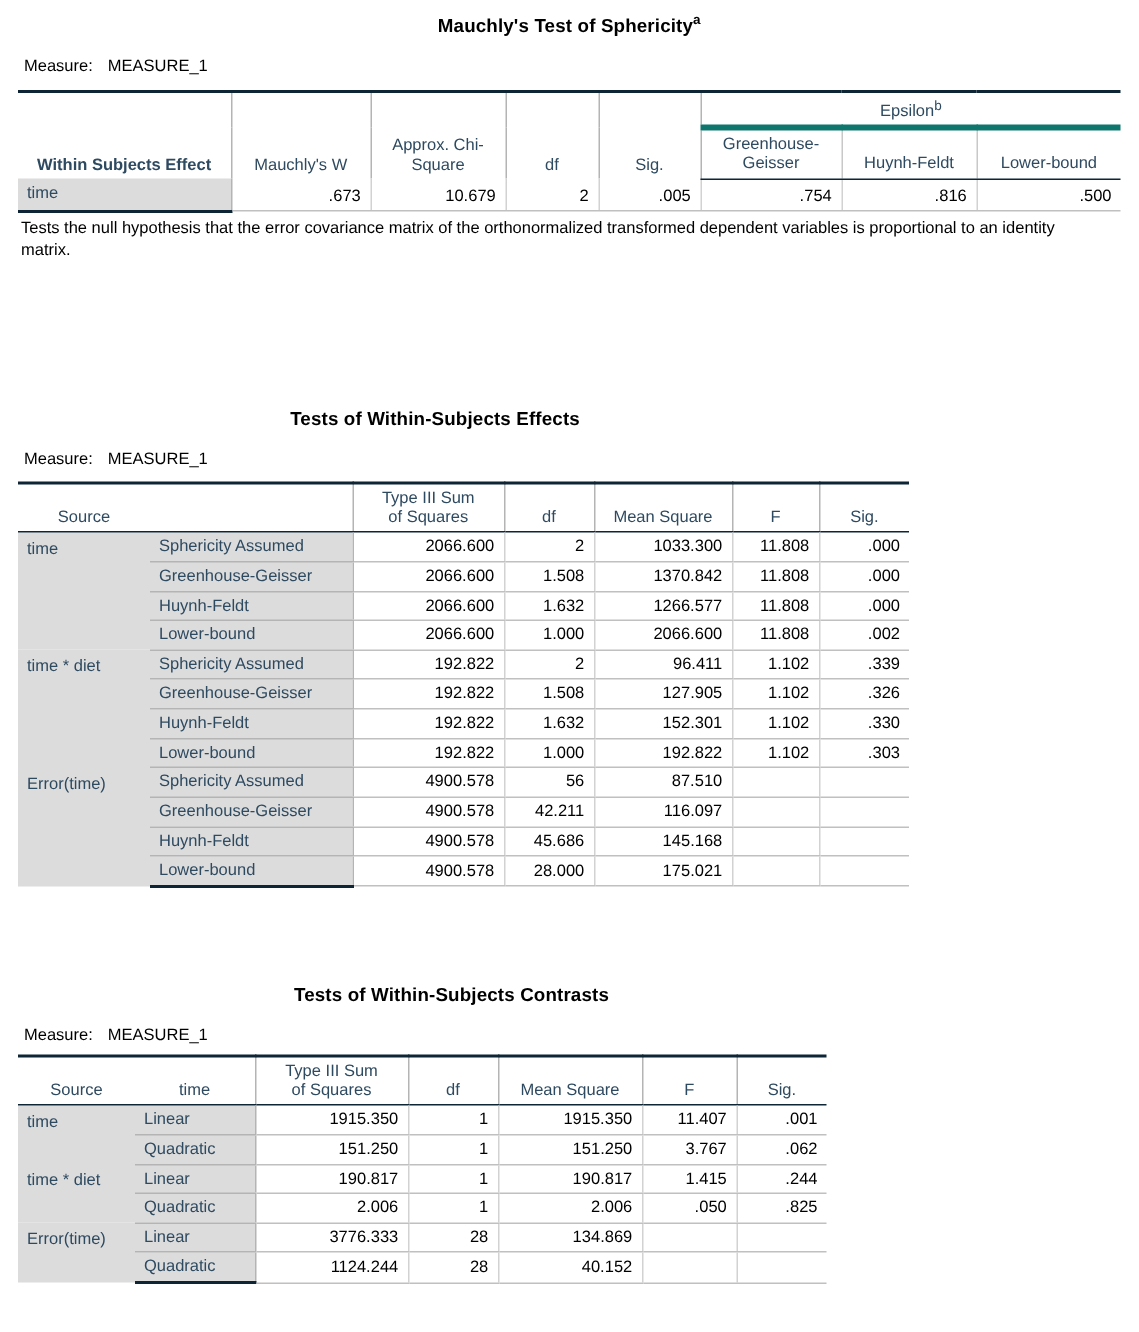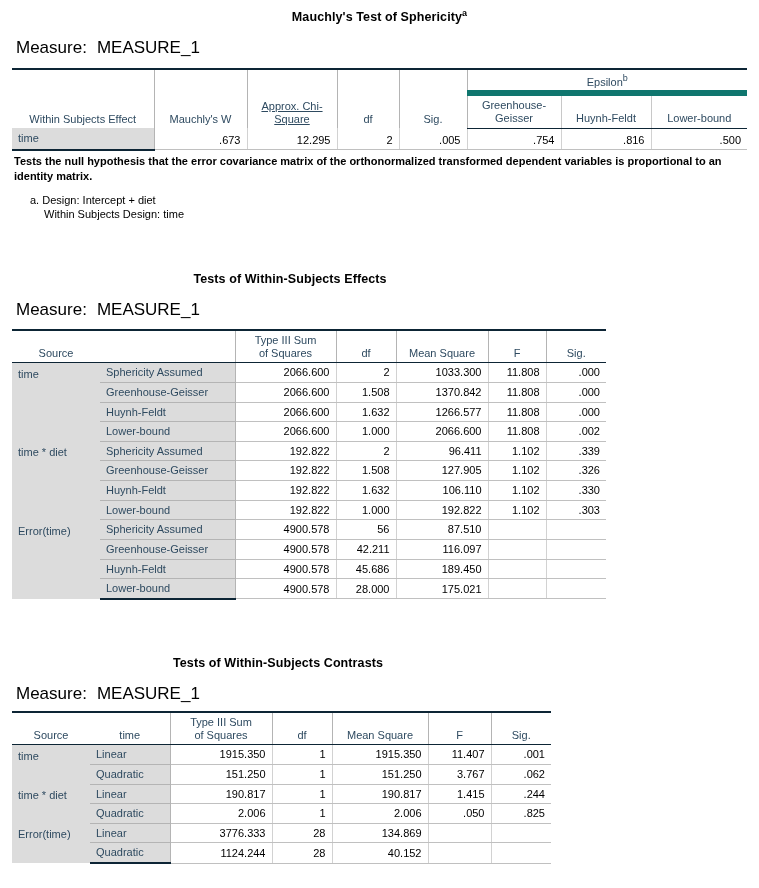--- a/index.html
+++ b/index.html
@@ -23,21 +23,21 @@
   .tbl-title {
     font-weight: bold;
     font-size: 12.5px;
     color: #000;
     text-align: center;
     letter-spacing: .1px;
   }
   .tbl-title sup { font-size: 9px; font-weight: bold; vertical-align: super; }
 
   .measure-line {
-    font-size: 17px;
+    font-size: 11px;
     color: #000;
     margin-left: 16px;
   }
   .measure-line .m-label { margin-right: 10px; }
 
   
   table.spss {
     border-collapse: collapse;
     font-size: 11px;
     table-layout: fixed;
@@ -61,21 +61,21 @@
   
   tr.hdr-bottom > th, tr.hdr-bottom > td { border-bottom: 1.5px solid #0d2535; }
   
   tr.last-row > td { border-bottom: 2px solid #0d2535; }
 
   
   .vsep { border-left: 1px solid #b4b4b4; }
   
   .vsep-light { border-left: 1px solid #c8c8c8; }
   
-  .grp-underline { border-bottom: 6px solid #0f766e; }
+  .grp-underline { border-bottom: 4px solid #0f766e; }
 
   
   table.spss td.num {
     text-align: right;
     color: #000;
     background: #ffffff;
     border-bottom: 1px solid #c0c0c0;
     border-left: 1px solid #d2d2d2;
   }
   table.spss td.num.firstnum { border-left: 1px solid #b4b4b4; }
@@ -98,21 +98,21 @@
   }
   table.spss tr.last-row td.stub,
   table.spss tr.last-row td.stub2 { border-bottom: 2px solid #0d2535; }
 
   
   .fn {
     font-size: 11px;
     color: #000;
     line-height: 1.35;
   }
-  .fn-main { margin-left: 2px; font-weight: bold; }
+  .fn-main { margin-left: 2px; }
   .fn-item { margin-left: 26px; text-indent: -12px; margin-top: 8px; }
   .fn-sub { margin-left: 14px; }
 
   
   .blk { position: absolute; }
 </style>
 </head>
 <body>
 
 <div class="page">
@@ -134,54 +134,50 @@
         <col style="width:90px">
         <col style="width:62px">
         <col style="width:68px">
         <col style="width:94px">
         <col style="width:90px">
         <col style="width:96px">
       </colgroup>
       <tbody>
 
         <tr class="rule-top">
-          <th rowspan="2" class="hdr-left" style="vertical-align:bottom;">Within Subjects Effect</th>
+          <th rowspan="2" class="hdr-left" style="vertical-align:bottom;font-weight:bold;">Within Subjects Effect</th>
           <th rowspan="2" class="vsep" style="vertical-align:bottom;">Mauchly's W</th>
-          <th rowspan="2" class="vsep" style="vertical-align:bottom; white-space:normal;text-decoration:underline;">Approx.&nbsp;Chi-<br>Square</th>
+          <th rowspan="2" class="vsep" style="vertical-align:bottom; white-space:normal;">Approx.&nbsp;Chi-<br>Square</th>
           <th rowspan="2" class="vsep" style="vertical-align:bottom;">df</th>
           <th rowspan="2" class="vsep" style="vertical-align:bottom;">Sig.</th>
           <th colspan="3" class="vsep grp-underline" style="vertical-align:bottom; padding-bottom:2px;">
             <span>Epsilon</span><sup style="font-size:9px;">b</sup>
           </th>
         </tr>
         <tr class="hdr-bottom">
           <th class="vsep" style="white-space:normal; vertical-align:bottom;">Greenhouse-<br>Geisser</th>
           <th class="vsep-light" style="vertical-align:bottom;">Huynh-Feldt</th>
           <th class="vsep-light" style="vertical-align:bottom;">Lower-bound</th>
         </tr>
 
         <tr class="last-row">
           <td class="stub" style="padding-top:4px; padding-bottom:4px;">time</td>
           <td class="num firstnum">.673</td>
-          <td class="num">12.295</td>
+          <td class="num">10.679</td>
           <td class="num">2</td>
           <td class="num">.005</td>
           <td class="num">.754</td>
           <td class="num">.816</td>
           <td class="num">.500</td>
         </tr>
       </tbody>
     </table>
 
     <div class="fn fn-main" style="margin-top:3px; margin-left:14px; width:724px;">Tests the null hypothesis that the error covariance matrix of the orthonormalized transformed dependent variables is proportional to an identity matrix.</div>
 
-    <div class="fn fn-item" style="margin-left:42px; margin-top:9px;">
-      <div>a. Design: Intercept + diet</div>
-      <div class="fn-sub">Within Subjects Design: time</div>
-    </div>
 
     <div class="fn fn-item" style="margin-left:42px; margin-top:10px; width:700px;">
     </div>
   </div>
 
   <div class="blk" style="left:0; top:272px; width:621px;">
 
     <div class="tbl-title" style="width:580px;">Tests of Within-Subjects Effects</div>
 
     <div class="measure-line" style="margin-top:14px;">
@@ -259,21 +255,21 @@
           <td class="num firstnum">192.822</td>
           <td class="num">1.508</td>
           <td class="num">127.905</td>
           <td class="num">1.102</td>
           <td class="num">.326</td>
         </tr>
         <tr>
           <td class="stub2">Huynh-Feldt</td>
           <td class="num firstnum">192.822</td>
           <td class="num">1.632</td>
-          <td class="num">106.110</td>
+          <td class="num">152.301</td>
           <td class="num">1.102</td>
           <td class="num">.330</td>
         </tr>
         <tr>
           <td class="stub2">Lower-bound</td>
           <td class="num firstnum">192.822</td>
           <td class="num">1.000</td>
           <td class="num">192.822</td>
           <td class="num">1.102</td>
           <td class="num">.303</td>
@@ -293,39 +289,39 @@
           <td class="num firstnum">4900.578</td>
           <td class="num">42.211</td>
           <td class="num">116.097</td>
           <td class="blank"></td>
           <td class="blank"></td>
         </tr>
         <tr>
           <td class="stub2">Huynh-Feldt</td>
           <td class="num firstnum">4900.578</td>
           <td class="num">45.686</td>
-          <td class="num">189.450</td>
+          <td class="num">145.168</td>
           <td class="blank"></td>
           <td class="blank"></td>
         </tr>
         <tr class="last-row">
           <td class="stub2">Lower-bound</td>
           <td class="num firstnum">4900.578</td>
           <td class="num">28.000</td>
           <td class="num">175.021</td>
           <td class="blank"></td>
           <td class="blank"></td>
         </tr>
       </tbody>
     </table>
   </div>
 
   <div class="blk" style="left:0; top:656px; width:759px;">
 
-    <div class="tbl-title" style="width:556px;">Tests of Within-Subjects Contrasts</div>
+    <div class="tbl-title" style="width:556px;padding-left:23px;">Tests of Within-Subjects Contrasts</div>
 
     <div class="measure-line" style="margin-top:14px;">
       <span class="m-label">Measure:</span><span>MEASURE_1</span>
     </div>
 
     <table class="spss" style="margin-top:7px; margin-left:12px; width:539px;">
       <colgroup>
         <col style="width:78px">
         <col style="width:80px">
         <col style="width:102px">

